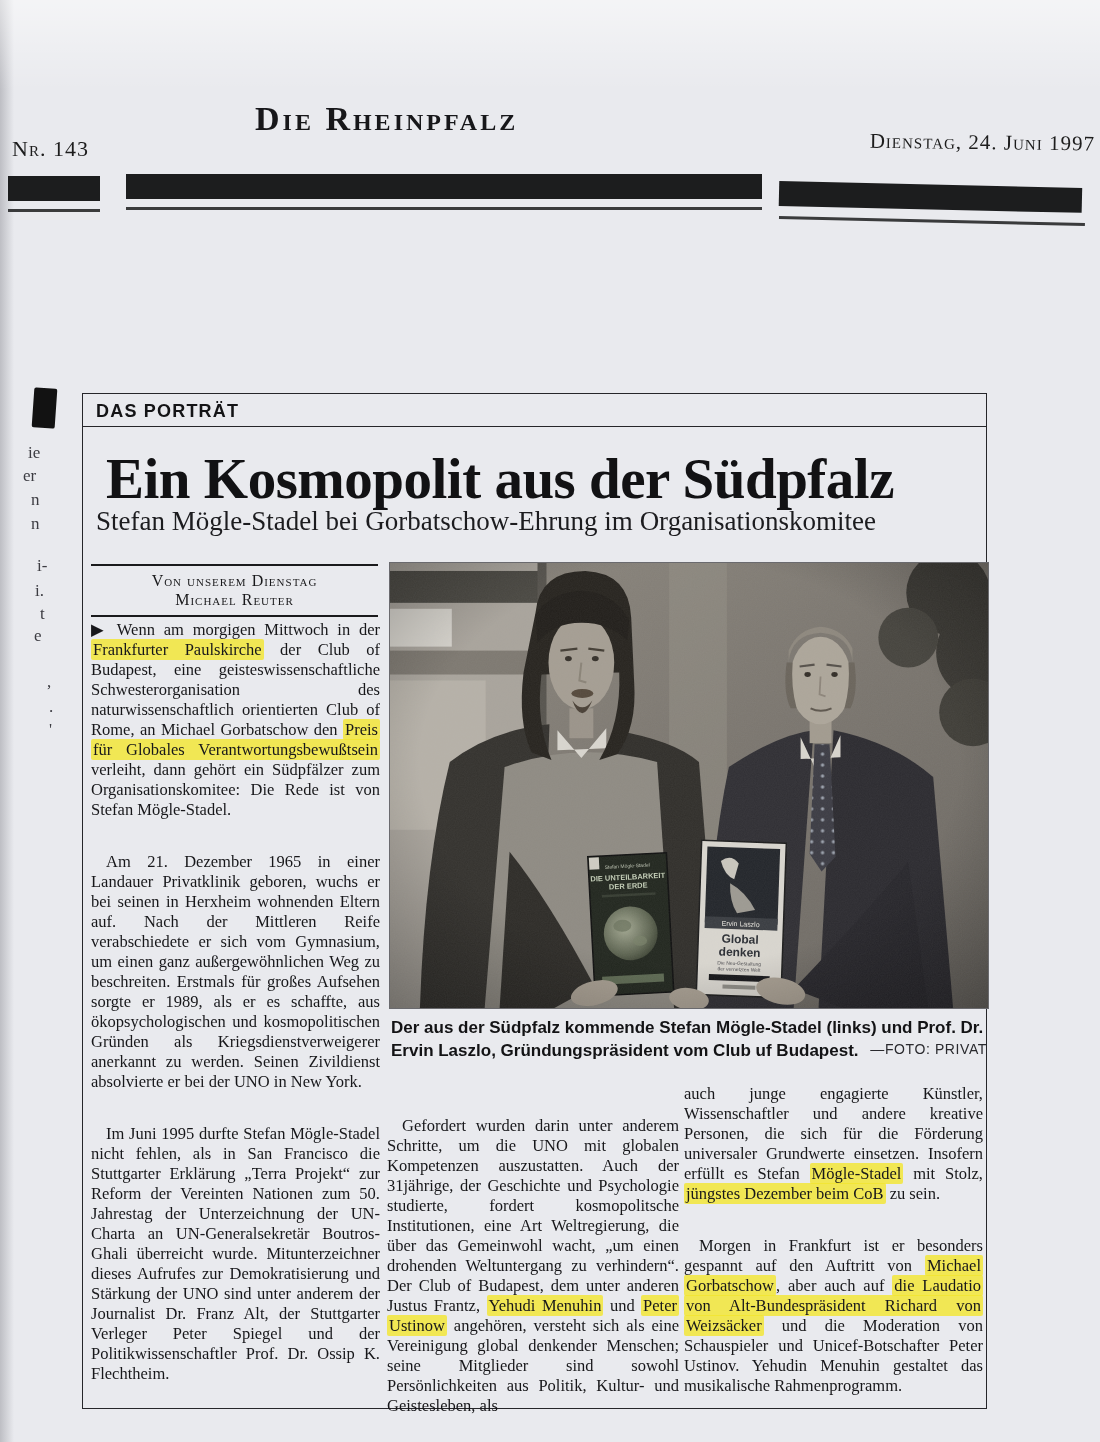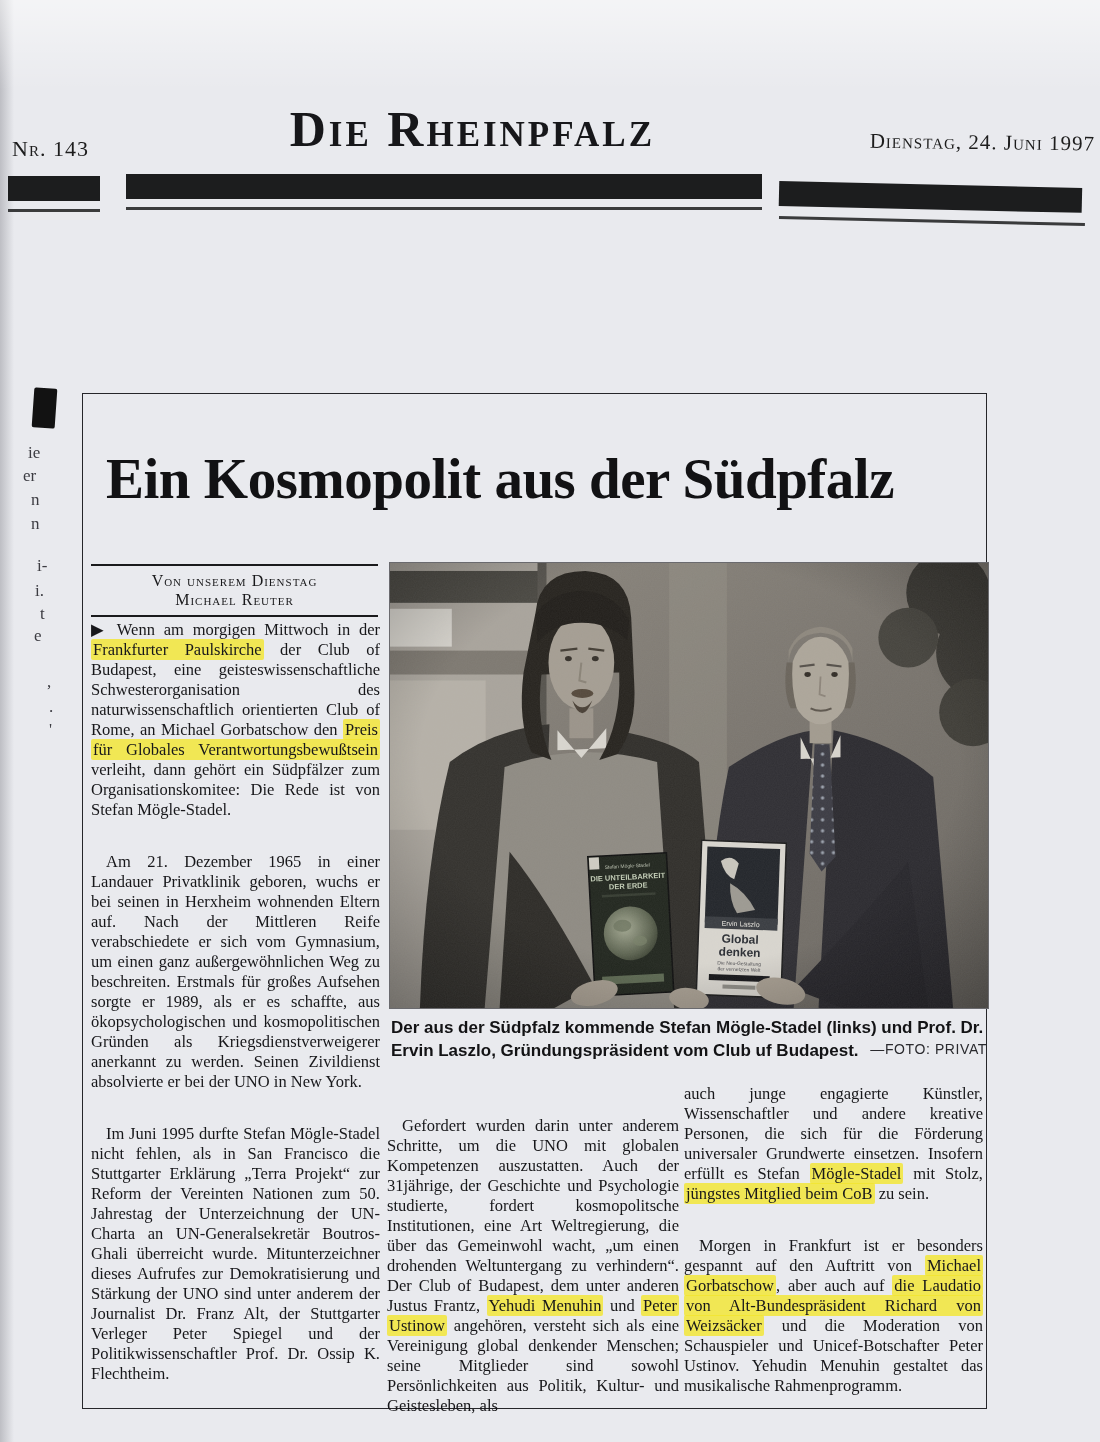--- a/index.html
+++ b/index.html
@@ -12,22 +12,22 @@
     color:#161616;
   }
   
   .edge-shade{position:absolute;left:0;top:0;width:14px;height:1442px;
     background:linear-gradient(90deg,rgba(60,60,70,.25),rgba(60,60,70,0));pointer-events:none;}
   .top-shade{position:absolute;left:0;top:0;width:1100px;height:90px;
     background:linear-gradient(180deg,rgba(255,255,255,.5),rgba(255,255,255,0));pointer-events:none;}
 
   
   .issue-no{position:absolute;left:12px;top:136px;font-size:22px;font-variant:small-caps;letter-spacing:1px;color:#1d1d1d;text-align:center;}
-  .masthead{position:absolute;left:255px;top:100px;width:400px;text-align:right;
-    font-size:50px;font-weight:700;font-variant:small-caps;letter-spacing:3px;color:#17171a;}
+  .masthead{position:absolute;left:255px;top:100px;width:400px;text-align:left;
+    font-size:34px;font-weight:700;font-variant:small-caps;letter-spacing:3px;color:#17171a;}
   .head-date{position:absolute;left:845px;top:130px;width:250px;text-align:right;
     font-size:21px;font-variant:small-caps;letter-spacing:1px;transform:rotate(.7deg);color:#1d1d1d;}
   .bar{position:absolute;background:#1c1d1e;}
   .bar-thin{position:absolute;background:#3a3b3c;}
   .bar-left{left:8px;top:176px;width:92px;height:25px;}
   .bar-left-thin{left:8px;top:209px;width:92px;height:3px;}
   .bar-center{left:126px;top:174px;width:636px;height:25px;}
   .bar-center-thin{left:126px;top:207px;width:636px;height:2.5px;}
   .bar-right{left:779px;top:181px;width:303px;height:25px;transform:rotate(1.3deg);transform-origin:left center;}
   .bar-right-thin{left:779px;top:216px;width:306px;height:2.5px;transform:rotate(1.3deg);transform-origin:left center;}
@@ -94,21 +94,23 @@
 <span class="frag" style="left:37px;top:556px;">i-</span>
 <span class="frag" style="left:35px;top:581px;">i.</span>
 <span class="frag" style="left:40px;top:604px;">t</span>
 <span class="frag" style="left:34px;top:626px;">e</span>
 <span class="frag" style="left:47px;top:672px;">,</span>
 <span class="frag" style="left:49px;top:697px;">.</span>
 <span class="frag" style="left:49px;top:720px;">'</span>
 
 <div class="article-box">
 
+  <div class="kicker-strip">DAS PORTRÄT</div>
   <h1 class="headline" style="margin:12px;">Ein Kosmopolit aus der Südpfalz</h1>
+  <div class="subhead">Stefan Mögle-Stadel bei Gorbatschow-Ehrung im Organisationskomitee</div>
 
   <div class="byline">
     <div>Von unserem Dienstag</div>
     <div>Michael Reuter</div>
   </div>
 
   <figure class="photo-wrap" style="margin:0;">
     <svg viewBox="0 0 600 447" preserveAspectRatio="none">
       <defs>
         <linearGradient id="wall" x1="0" y1="0" x2="1" y2="1">
@@ -238,17 +240,17 @@
     <p><span>▶ Wenn am morgigen Mittwoch in der </span><mark class="hl">Frankfurter Paulskirche</mark><span> der Club of Budapest, eine geisteswissenschaftliche Schwesterorganisation des naturwissenschaftlich orientierten Club of Rome, an Michael Gorbatschow den </span><mark class="hl">Preis für Globales Verantwortungsbewußtsein</mark><span> verleiht, dann gehört ein Südpfälzer zum Organisationskomitee: Die Rede ist von Stefan Mögle-Stadel.</span></p>
     <p class="indent"><span>Am 21. Dezember 1965 in einer Landauer Privatklinik geboren, wuchs er bei seinen in Herxheim wohnenden Eltern auf. Nach der Mittleren Reife verabschiedete er sich vom Gymnasium, um einen ganz außergewöhnlichen Weg zu beschreiten. Erstmals für großes Aufsehen sorgte er 1989, als er es schaffte, aus ökopsychologischen und kosmopolitischen Gründen als Kriegsdienstverweigerer anerkannt zu werden. Seinen Zivildienst absolvierte er bei der UNO in New York.</span></p>
     <p class="indent"><span>Im Juni 1995 durfte Stefan Mögle-Stadel nicht fehlen, als in San Francisco die Stuttgarter Erklärung „Terra Projekt“ zur Reform der Vereinten Nationen zum 50. Jahrestag der Unterzeichnung der UN-Charta an UN-Generalsekretär Boutros-Ghali überreicht wurde. Mitunterzeichner dieses Aufrufes zur Demokratisierung und Stärkung der UNO sind unter anderem der Journalist Dr. Franz Alt, der Stuttgarter Verleger Peter Spiegel und der Politikwissenschaftler Prof. Dr. Ossip K. Flechtheim.</span></p>
   </div>
 
   <div class="col col-mid">
     <p class="indent"><span>Gefordert wurden darin unter anderem Schritte, um die UNO mit globalen Kompetenzen auszustatten. Auch der 31jährige, der Geschichte und Psychologie studierte, fordert kosmopolitsche Institutionen, eine Art Weltregierung, die über das Gemeinwohl wacht, „um einen drohenden Weltuntergang zu verhindern“. Der Club of Budapest, dem unter anderen Justus Frantz, </span><mark class="hl">Yehudi Menuhin</mark><span> und </span><mark class="hl">Peter Ustinow</mark><span> angehören, versteht sich als eine Vereinigung global denkender Menschen; seine Mitglieder sind sowohl Persönlichkeiten aus Politik, Kultur- und Geistesleben, als</span></p>
   </div>
 
   <div class="col col-right">
-    <p><span>auch junge engagierte Künstler, Wissenschaftler und andere kreative Personen, die sich für die Förderung universaler Grundwerte einsetzen. Insofern erfüllt es Stefan </span><mark class="hl">Mögle-Stadel</mark><span> mit Stolz, </span><mark class="hl">jüngstes Mitglied beim CoB</mark><span> zu sein.</span></p>
+    <p><span>auch junge engagierte Künstler, Wissenschaftler und andere kreative Personen, die sich für die Förderung universaler Grundwerte einsetzen. Insofern erfüllt es Stefan </span><mark class="hl">Mögle-Stadel</mark><span> mit Stolz, </span><mark class="hl">jüngstes Dezember beim CoB</mark><span> zu sein.</span></p>
     <p class="indent"><span>Morgen in Frankfurt ist er besonders gespannt auf den Auftritt von </span><mark class="hl">Michael Gorbatschow</mark><span>, aber auch auf </span><mark class="hl">die Laudatio von Alt-Bundespräsident Richard von Weizsäcker</mark><span> und die Moderation von Schauspieler und Unicef-Botschafter Peter Ustinov. Yehudin Menuhin gestaltet das musikalische Rahmenprogramm.</span></p>
   </div>
 
 </div>
 
 </body></html>

